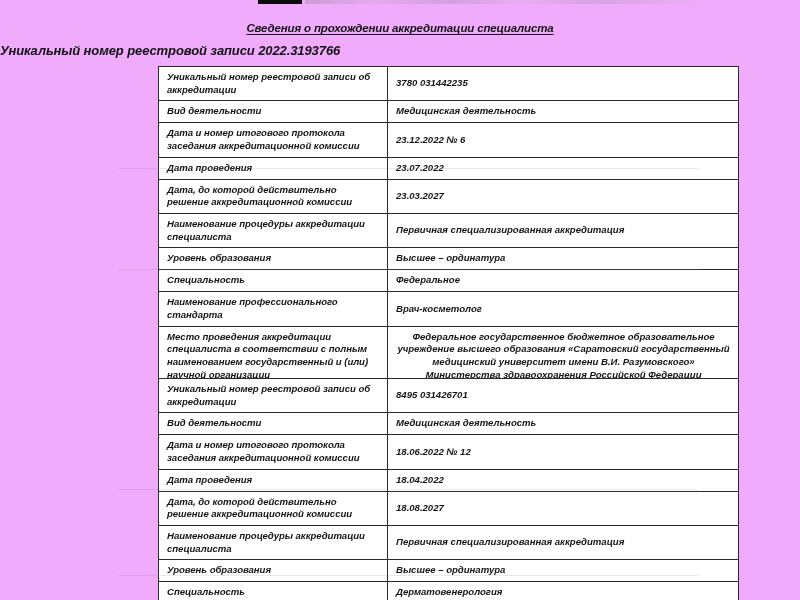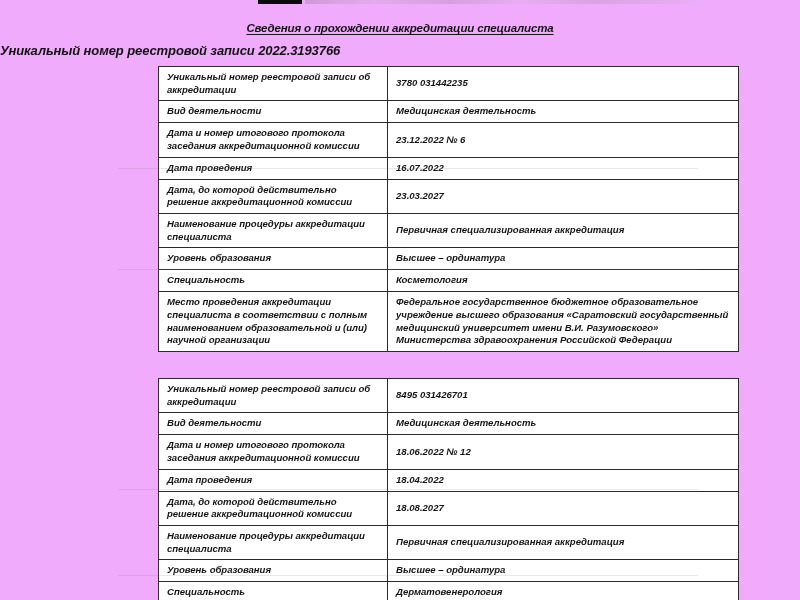--- a/index.html
+++ b/index.html
@@ -102,21 +102,21 @@
 
   .tbl td.value {
     font-weight: 700;
     letter-spacing: -0.02px;
   }
 
   
   .tbl tr.r1 td { height: 13px; }
   .tbl tr.r2 td { height: 18px; }
   .tbl tr.r4 td { height: 48px; vertical-align: top; }
-  .tbl tr.r4 td.value { vertical-align: top; }
+  .tbl tr.r4 td.value { vertical-align: top; text-align: center; }
 
   
   .streak {
     position: absolute;
     height: 1px;
     background: rgba(120,120,120,0.16);
     pointer-events: none;
   }
 </style>
 </head>
@@ -146,40 +146,44 @@
         <tr class="r1">
           <td class="label">Вид деятельности</td>
           <td class="value">Медицинская деятельность</td>
         </tr>
         <tr class="r2">
           <td class="label">Дата и номер итогового протокола заседания аккредитационной комиссии</td>
           <td class="value">23.12.2022 № 6</td>
         </tr>
         <tr class="r1">
           <td class="label">Дата проведения</td>
-          <td class="value">16.07.2022</td>
+          <td class="value">23.07.2022</td>
         </tr>
         <tr class="r2">
           <td class="label">Дата, до которой действительно решение аккредитационной комиссии</td>
           <td class="value">23.03.2027</td>
         </tr>
         <tr class="r2">
           <td class="label">Наименование процедуры аккредитации специалиста</td>
           <td class="value">Первичная специализированная аккредитация</td>
         </tr>
         <tr class="r1">
           <td class="label">Уровень образования</td>
           <td class="value">Высшее – ординатура</td>
         </tr>
         <tr class="r1">
           <td class="label">Специальность</td>
-          <td class="value">Косметология</td>
+          <td class="value">Федеральное</td>
+        </tr>
+        <tr class="r2">
+          <td class="label">Наименование профессионального стандарта</td>
+          <td class="value">Врач-косметолог</td>
         </tr>
         <tr class="r4">
-          <td class="label">Место проведения аккредитации специалиста в соответствии с полным наименованием образовательной и (или) научной организации</td>
+          <td class="label">Место проведения аккредитации специалиста в соответствии с полным наименованием государственный и (или) научной организации</td>
           <td class="value">Федеральное государственное бюджетное образовательное учреждение высшего образования «Саратовский государственный медицинский университет имени В.И. Разумовского» Министерства здравоохранения Российской Федерации</td>
         </tr>
       </tbody>
   </table>
 
   <table class="tbl tbl--second">
     <colgroup>
         <col class="c-label">
         <col class="c-value">
       </colgroup>

